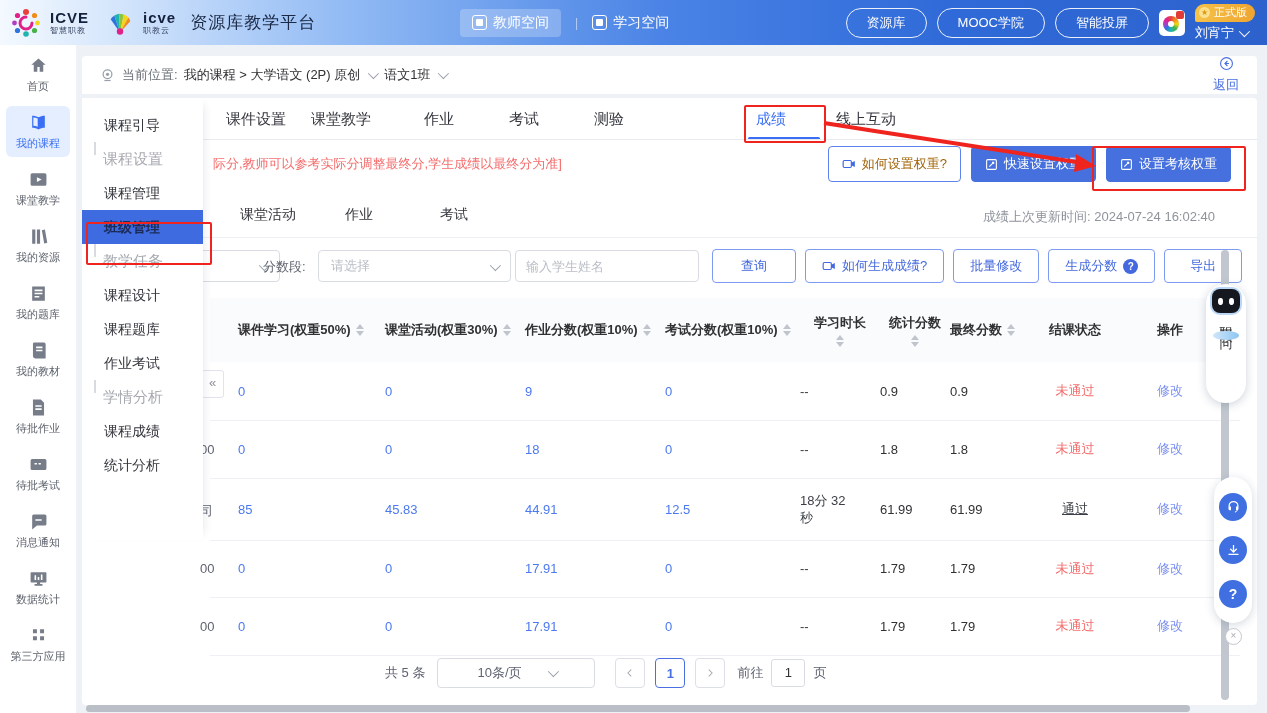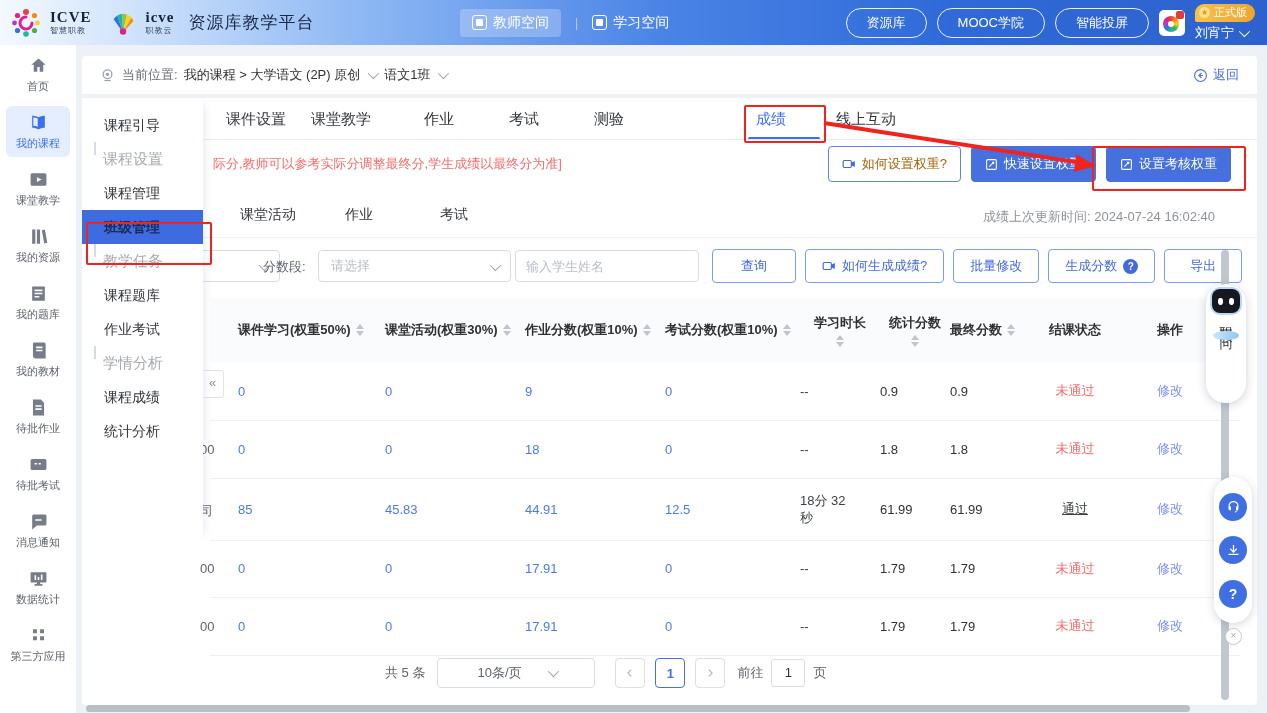--- a/index.html
+++ b/index.html
@@ -5,21 +5,21 @@
   html,body{margin:0;padding:0;}
   body{width:1267px;height:713px;position:relative;overflow:hidden;
        background:#eef1f5;font-family:"Liberation Sans","DejaVu Sans",sans-serif;
        -webkit-font-smoothing:antialiased;color:#303133;}
 
   
   .header{position:absolute;left:0;top:0;width:1267px;height:45px;z-index:20;
     background:linear-gradient(90deg,#f4f9ff 0%,#d5e6fc 9%,#8fb9f4 28%,#4b84e6 52%,#2f6ad8 75%,#2d62cd 100%);}
   .hleft{position:absolute;left:10px;top:0;height:45px;display:flex;align-items:center;gap:8px;}
   .logo-txt{display:flex;flex-direction:column;line-height:1;}
-  .logo-txt .t{font-size:15px;font-weight:bold;color:#14213d;letter-spacing:1px;font-family:Liberation Serif, serif;}
+  .logo-txt .t{font-size:15px;font-weight:bold;color:#14213d;letter-spacing:1px;}
   .logo-txt .s{font-size:8px;color:#32405f;margin-top:2px;letter-spacing:1px;}
   .platform-title{font-size:17px;color:#1b2946;margin-left:6px;letter-spacing:1px;}
   .hnav{position:absolute;left:460px;top:0;height:45px;display:flex;align-items:center;gap:14px;color:#fff;font-size:14px;}
   .space-pill{display:flex;align-items:center;gap:6px;background:rgba(255,255,255,.24);border-radius:4px;padding:5px 12px;cursor:pointer;}
   .space-link{display:flex;align-items:center;gap:6px;cursor:pointer;}
   .hsep{color:rgba(255,255,255,.55);font-size:12px;}
   .sq-ic{width:13px;height:13px;border:1.5px solid #fff;border-radius:3px;position:relative;}
   .sq-ic::after{content:"";position:absolute;left:3px;top:3px;right:3px;bottom:3px;background:#fff;border-radius:1px;}
   .hright{position:absolute;right:12px;top:0;height:45px;display:flex;align-items:center;gap:10px;}
   .pill{border:1px solid rgba(255,255,255,.9);border-radius:16px;color:#fff;font-size:13px;
@@ -45,21 +45,21 @@
   .sitem .lbl{font-size:11px;color:#5c616b;white-space:nowrap;}
   .sitem.active{background:#e4eefe;color:#3a6ff5;}
   .sitem.active .lbl{color:#3a6ff5;}
   .sitem svg{width:19px;height:19px;fill:currentColor;}
 
   
   .crumbbar{position:absolute;left:82px;top:56px;right:10px;height:38px;background:#fff;
      border-radius:4px 4px 0 0;display:flex;align-items:center;padding:0 18px;font-size:13px;z-index:4;}
   .crumbbar .loc{color:#6b7078;margin-left:7px;}
   .crumbbar .path{color:#303133;margin-left:6px;display:flex;align-items:center;gap:8px;}
-  .back{margin-left:auto;color:#4a6fe0;display:flex;align-items:center;gap:5px;cursor:pointer;}
+  .back{margin-left:auto;color:#4a6fe0;display:flex;align-items:center;gap:5px;cursor:pointer;flex-direction:column;}
 
   
   .main{position:absolute;left:82px;top:98px;right:10px;bottom:8px;background:#fff;border-radius:4px;z-index:1;}
 
   .tab{position:absolute;top:0;height:41px;line-height:41px;font-size:15px;color:#33363c;cursor:pointer;white-space:nowrap;}
   .tab.active{color:#3a6ff5;}
   .tab-underline{position:absolute;top:39px;left:666px;width:72px;height:3px;background:#3a6ff5;border-radius:2px;}
   .div1{position:absolute;top:41px;left:0;right:0;height:1px;background:#e9ebf0;}
   .notice{position:absolute;left:131px;top:57px;font-size:13px;color:#f56c6c;white-space:nowrap;}
   .wbtns{position:absolute;right:26px;top:48px;display:flex;gap:10px;}
@@ -544,20 +544,21 @@
   <div class="msection">
     <span class="bar"></span>
       <span>课程设置</span>
     </div>
   <div class="mitem">课程管理</div>
   <div class="mitem sel">班级管理</div>
   <div class="msection">
     <span class="bar"></span>
       <span>教学任务</span>
     </div>
+  <div class="mitem">课程设计</div>
   <div class="mitem">课程题库</div>
   <div class="mitem">作业考试</div>
   <div class="msection">
     <span class="bar"></span>
       <span>学情分析</span>
     </div>
   <div class="mitem">课程成绩</div>
   <div class="mitem">统计分析</div>
 </div>
 

